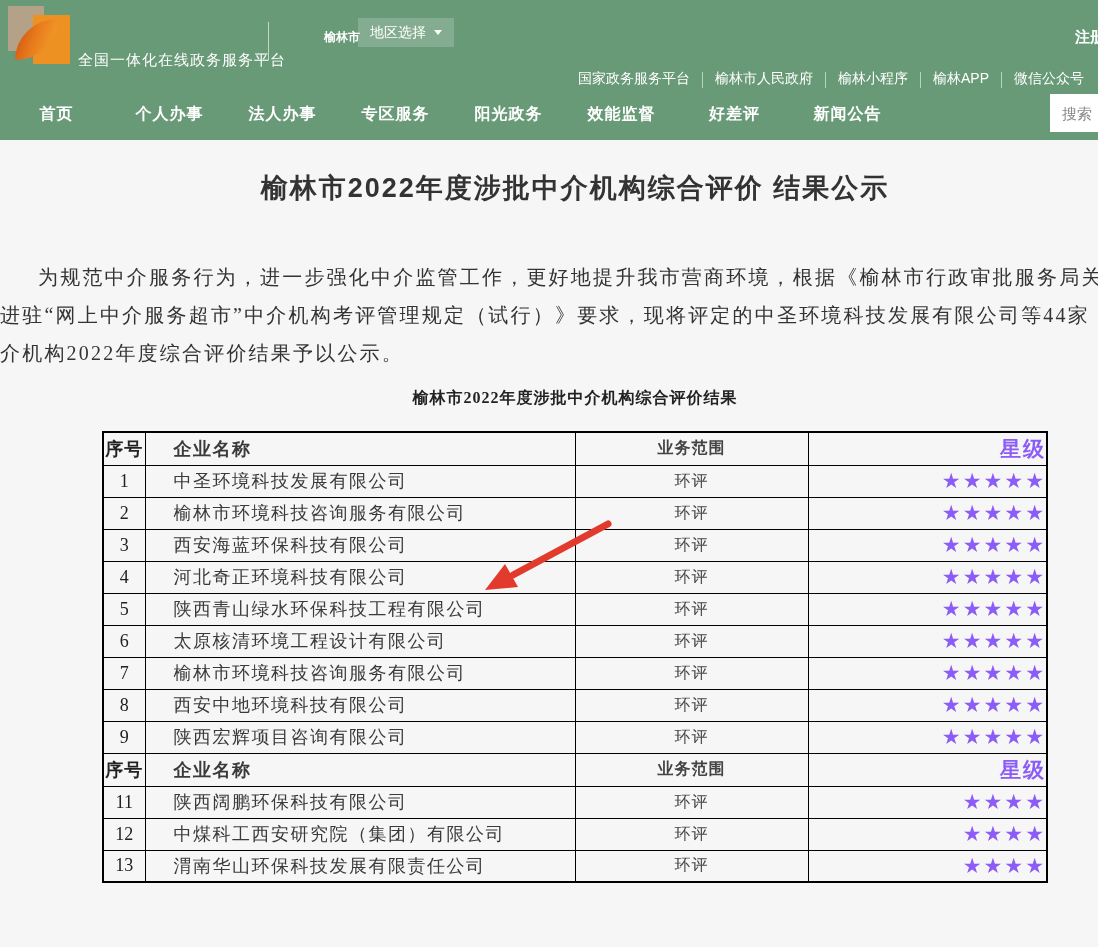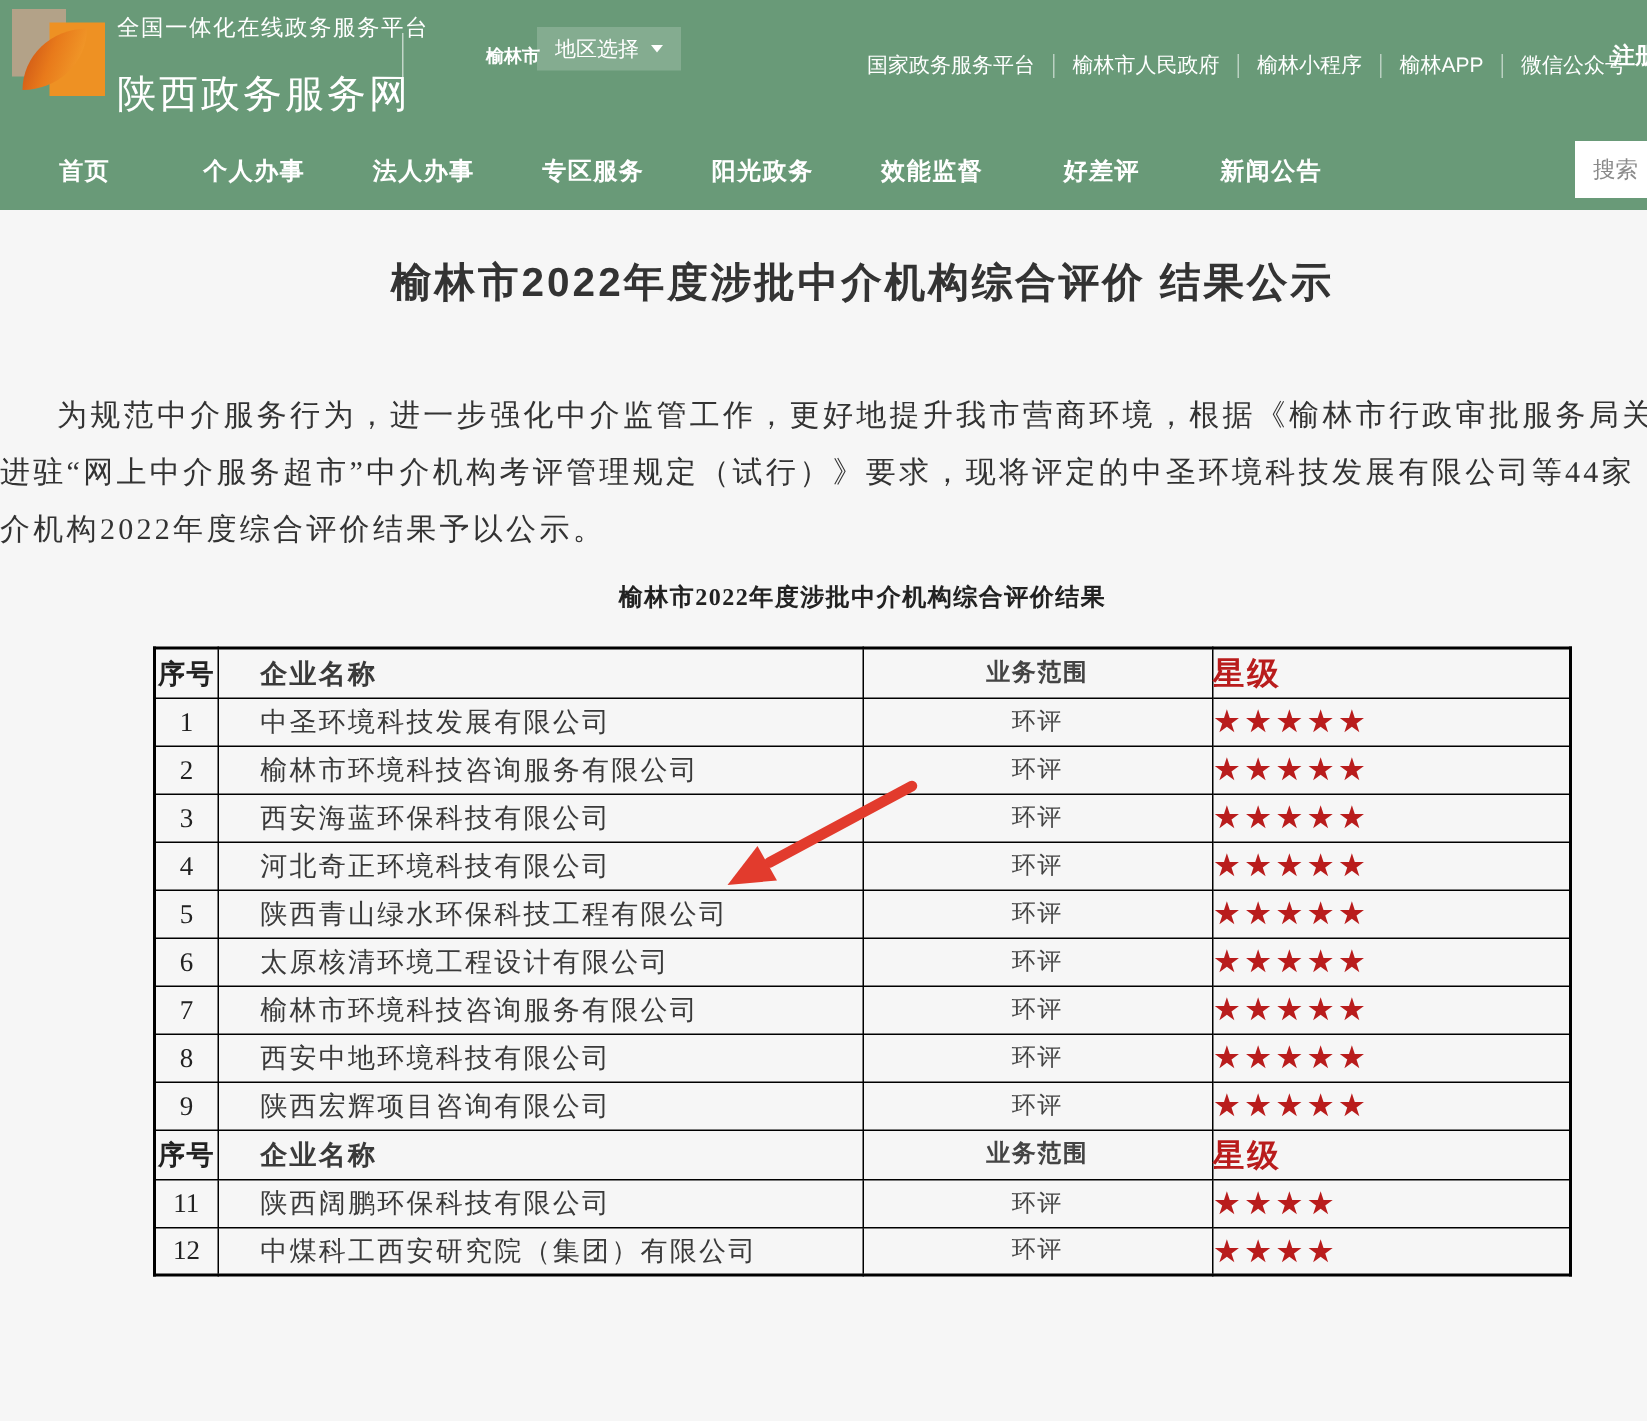--- a/index.html
+++ b/index.html
@@ -9,31 +9,31 @@
 
   
   .topbar { position:relative; height:88px; background:#699a78; color:#fff; }
   .logo { position:absolute; left:8px; top:6px; width:62px; height:60px; }
   .logo-tan { position:absolute; left:0; top:0; width:36px; height:45px; background:#b3a288; }
   .logo-orange { position:absolute; left:25px; top:9px; width:37px; height:49px; background:#ee9123; }
   .logo-leaf { position:absolute; left:7px; top:13px; width:43px; height:41px;
     background:linear-gradient(110deg,#c64a14 0%,#e87a1b 45%,#f5a62e 100%);
     border-radius:100% 0 100% 0; }
   .brand { position:absolute; left:78px; top:9px; }
-  .brand-line1 { font-size:15px; letter-spacing:1px; }
+  .brand-line1 { font-size:15px; letter-spacing:1px;margin-top:42px; }
   .brand-line2 { font-size:26px; margin-top:17px; letter-spacing:2px; }
   .head-vdiv { position:absolute; left:268px; top:22px; width:1px; height:38px; background:rgba(255,255,255,.6); }
   .city { position:absolute; left:300px; top:29px; font-size:12px; font-weight:bold;margin-left:24px; }
   .region-btn { position:absolute; left:358px; top:18px; height:29px; padding:0 12px;
     background:rgba(255,255,255,.18); color:#fff; font-size:14px; border:none;
     display:flex; align-items:center; cursor:pointer; }
   .caret-down { display:inline-block; width:0; height:0; margin-left:8px;
     border-left:4px solid transparent; border-right:4px solid transparent;
     border-top:5px solid #fff; }
-  .quick-links { position:absolute; left:578px; top:0; height:88px; display:flex; align-items:center; font-size:14px; }
+  .quick-links { position:absolute; left:578px; top:0; height:88px; display:flex; align-items:flex-end; font-size:14px; }
   .qlink { cursor:pointer; white-space:nowrap; }
   .vdiv { width:1px; height:16px; background:rgba(255,255,255,.55); margin:0 12px; }
   .register { position:absolute; left:1075px; top:28px; font-size:15px; font-weight:bold; white-space:nowrap; cursor:pointer; }
 
   
   .navbar { position:relative; height:52px; background:#699a78; }
   .nav-items { display:flex; height:100%; align-items:center; }
   .nav-item { width:113px; text-align:center; color:#fff; font-weight:bold; font-size:16px;
     letter-spacing:1px; cursor:pointer; white-space:nowrap; }
   .search-input { position:absolute; left:1050px; top:6px; width:110px; height:38px;
@@ -56,21 +56,21 @@
   table.results { margin:22px auto 12px; width:944px; border-collapse:collapse;
     border:2px solid #000; table-layout:fixed; }
   td { border:1px solid #000; height:32px; padding:0; vertical-align:middle; }
   td.th { font-weight:bold; text-align:center; font-size:18px; height:33px;
     font-family:"Liberation Serif", serif; color:#111; letter-spacing:1px; }
   td.c0 { text-align:center; font-size:18px; font-family:"Liberation Serif", serif; color:#222; }
   td.c1 { text-align:left; padding-left:28px; font-size:18px;
     font-family:"Liberation Serif", serif; color:#3a3a3a; letter-spacing:1.5px; }
   td.c2 { text-align:center; font-size:16px; font-family:"Liberation Serif", serif;
     color:#444; letter-spacing:1px; }
-  td.c3 { text-align:left; font-size:21px; letter-spacing:2px; color:#b91c1c;
+  td.c3 { text-align:right; font-size:21px; letter-spacing:2px; color:#8b5cf6;
     font-family:"DejaVu Sans", sans-serif; }
 
   .arrow-annotation { position:absolute; left:440px; top:512px; pointer-events:none; }
 </style>
 </head>
 <body>
 
 <div class="page">
 
   <header class="topbar">
@@ -207,20 +207,26 @@
             <td class="c1">陕西阔鹏环保科技有限公司</td>
             <td class="c2">环评</td>
             <td class="c3">★★★★</td>
           </tr>
           <tr>
             <td class="c0">12</td>
             <td class="c1">中煤科工西安研究院（集团）有限公司</td>
             <td class="c2">环评</td>
             <td class="c3">★★★★</td>
           </tr>
+          <tr>
+            <td class="c0">13</td>
+            <td class="c1">渭南华山环保科技发展有限责任公司</td>
+            <td class="c2">环评</td>
+            <td class="c3">★★★★</td>
+          </tr>
         </tbody>
     </table>
   </main>
 
 </div>
 
 <svg class="arrow-annotation" width="200" height="90" viewBox="0 0 200 90">
   <path d="M168 12 L73 63" stroke="#e23b2d" stroke-width="7" fill="none" stroke-linecap="round"></path>
   <polygon points="45,78 65,52 78,75" fill="#e23b2d"></polygon>
 </svg>

